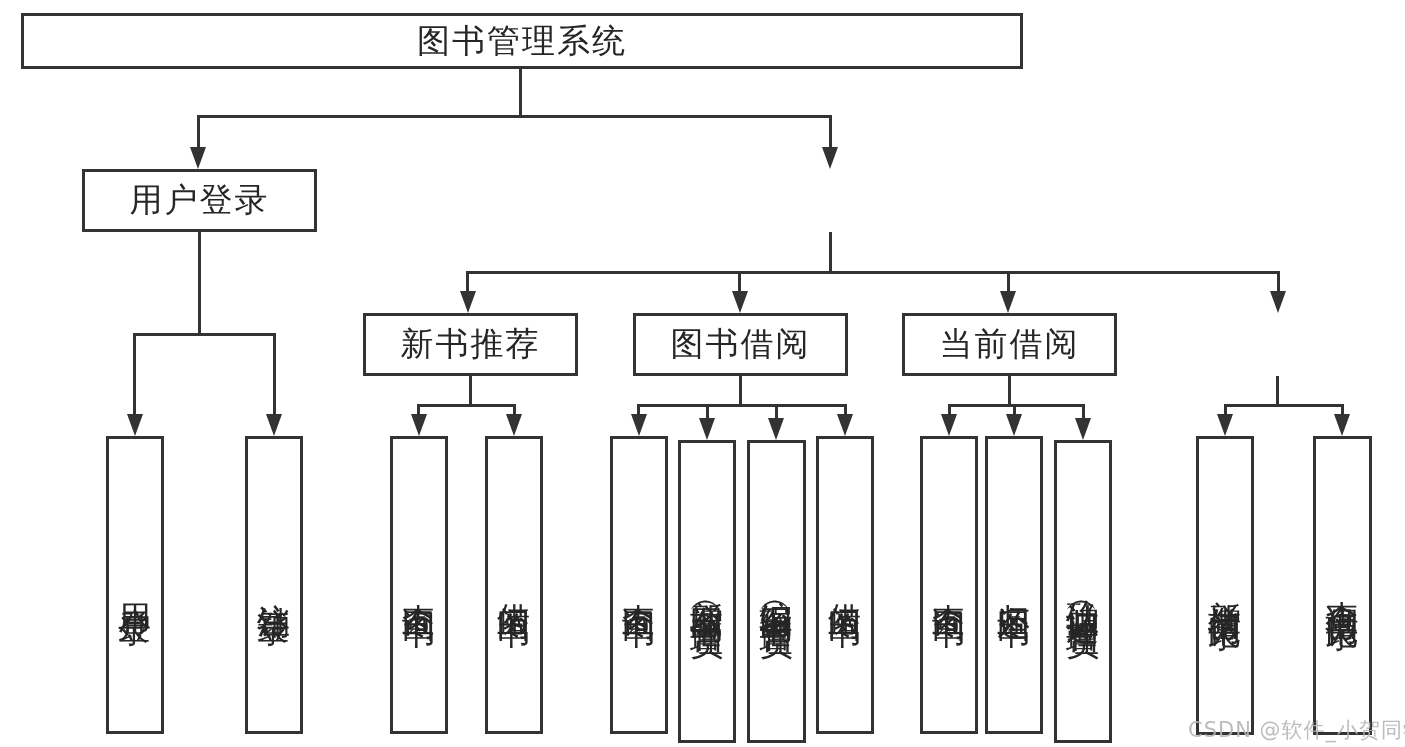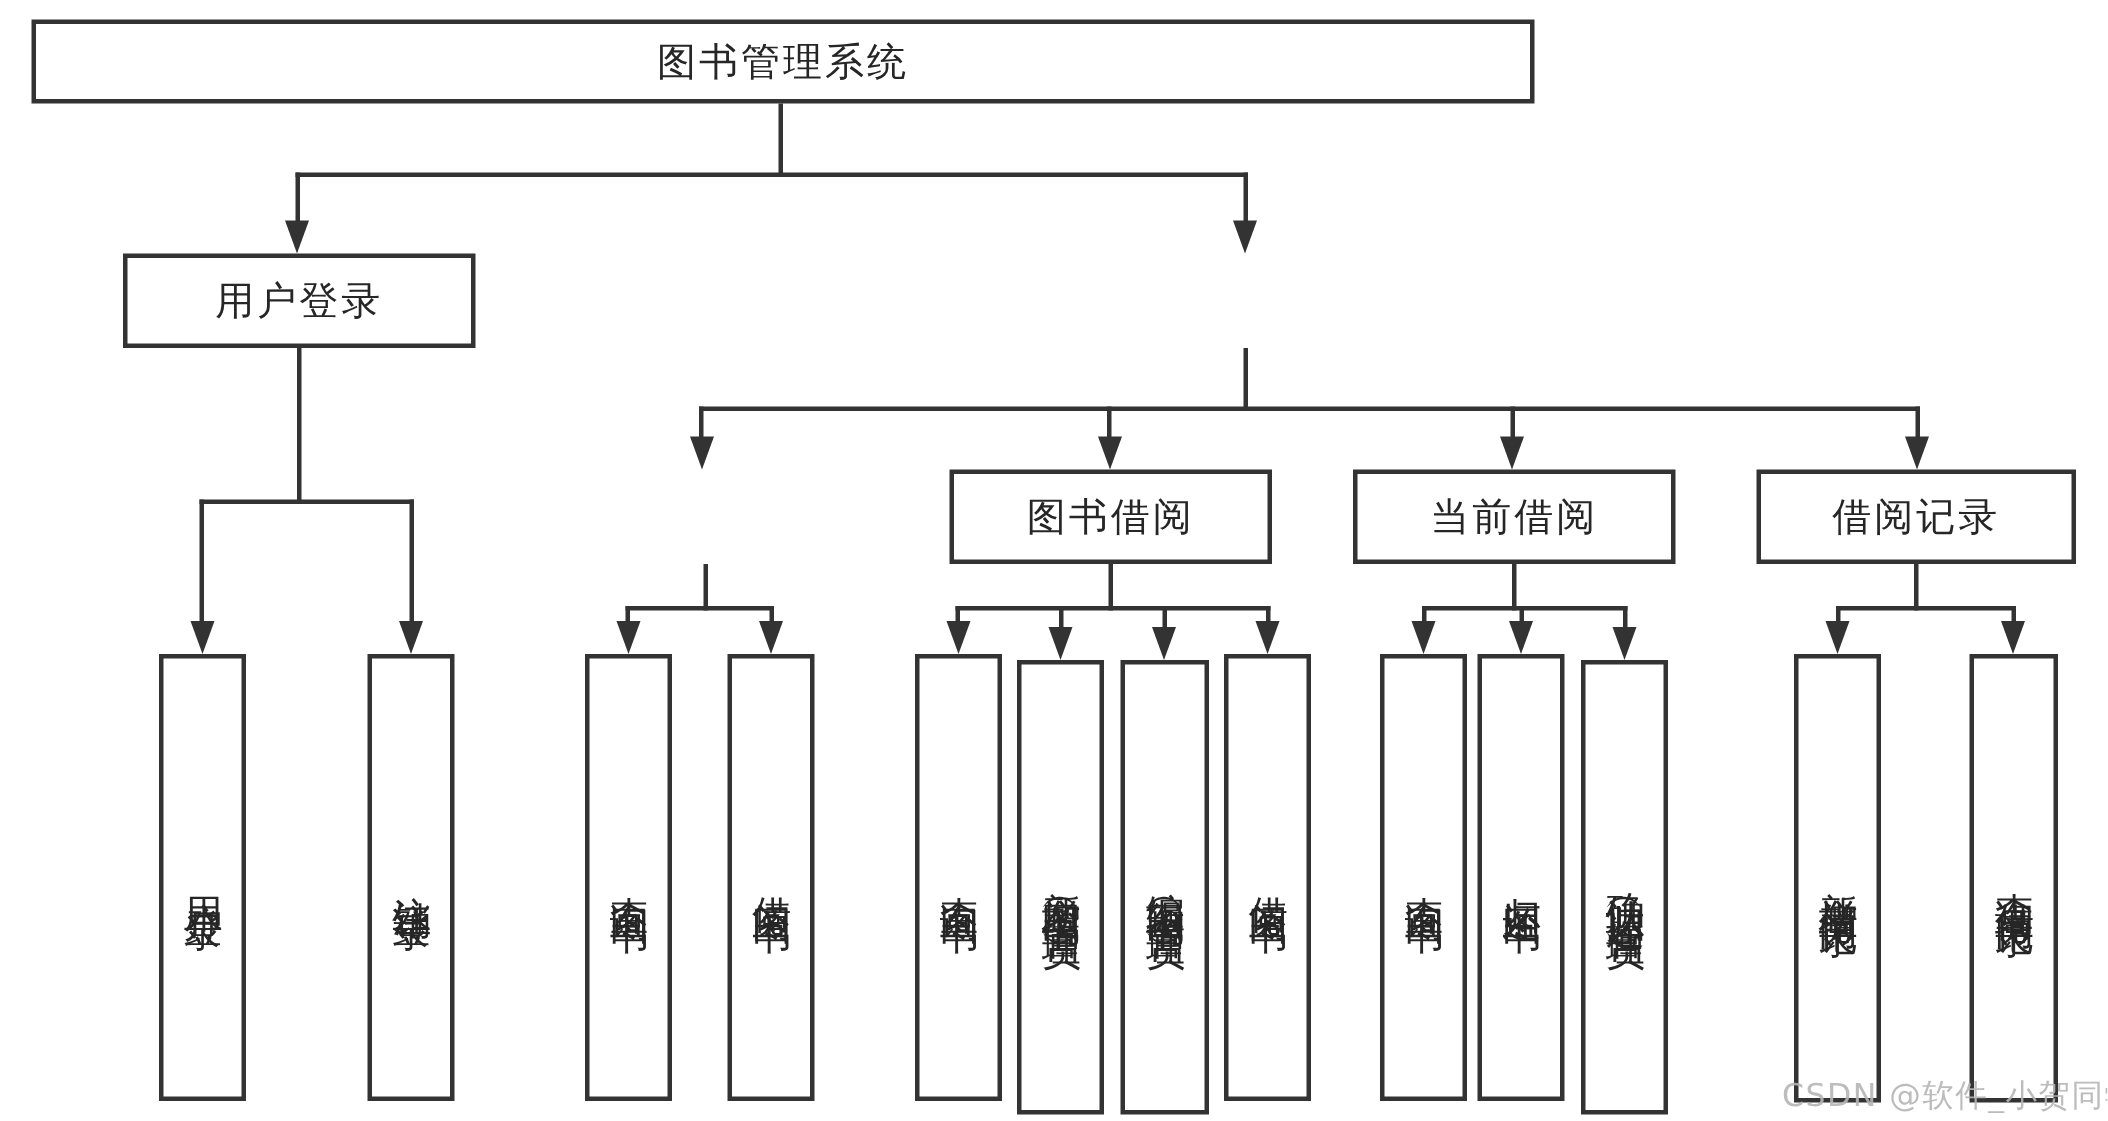--- a/index.html
+++ b/index.html
@@ -8,21 +8,21 @@
     background:#ffffff; overflow:hidden;
     font-family:"DejaVu Sans","Liberation Sans",sans-serif;
     color:#262626;
   }
   .box {
     position:absolute; box-sizing:border-box;
     border:3px solid #333333; background:#ffffff;
     display:flex; align-items:center; justify-content:center;
   }
   .box .lbl {
-    font-size:26px; letter-spacing:2px; color:#262626; white-space:nowrap;
+    font-size:33px; letter-spacing:2px; color:#262626; white-space:nowrap;
   }
   .vbox .lbl {
     writing-mode:vertical-rl; text-orientation:mixed;
     letter-spacing:4px; line-height:1; white-space:nowrap;
   }
   .line { position:absolute; background:#333333; }
   .arrow {
     position:absolute; width:0; height:0;
     border-left:8px solid transparent; border-right:8px solid transparent;
     border-top:22px solid #333333;
@@ -70,28 +70,28 @@
     <div class="line" style="left:466px;  top:271px; width:3px; height:22px;"></div>
     <div class="arrow" style="left:460px;  top:291px;"></div>
     <div class="line" style="left:738px;  top:271px; width:3px; height:22px;"></div>
     <div class="arrow" style="left:732px;  top:291px;"></div>
     <div class="line" style="left:1007px; top:271px; width:3px; height:22px;"></div>
     <div class="arrow" style="left:1000px; top:291px;"></div>
     <div class="line" style="left:1277px; top:271px; width:3px; height:22px;"></div>
     <div class="arrow" style="left:1270px; top:291px;"></div>
   </div>
 
+  <div class="box" style="left:363px; top:313px; width:215px; height:63px;">
+    <span class="lbl">新书推荐</span>
+  </div>
   <div class="box" style="left:902px; top:313px; width:215px; height:63px;">
     <span class="lbl">当前借阅</span>
   </div>
   <div class="box" style="left:633px; top:313px; width:215px; height:63px;">
     <span class="lbl">图书借阅</span>
-  </div>
-  <div class="box" style="left:1171px; top:313px; width:213px; height:63px;">
-    <span class="lbl">借阅记录</span>
   </div>
 
   <div>
     <div class="line" style="left:469px; top:376px; width:3px; height:31px;"></div>
     <div class="line" style="left:417px; top:404px; width:99px; height:3px;"></div>
     <div class="line" style="left:417px; top:404px; width:3px; height:13px;"></div>
     <div class="arrow" style="left:411px; top:414px;"></div>
     <div class="line" style="left:513px; top:404px; width:3px; height:13px;"></div>
     <div class="arrow" style="left:506px; top:414px;"></div>
   </div>

